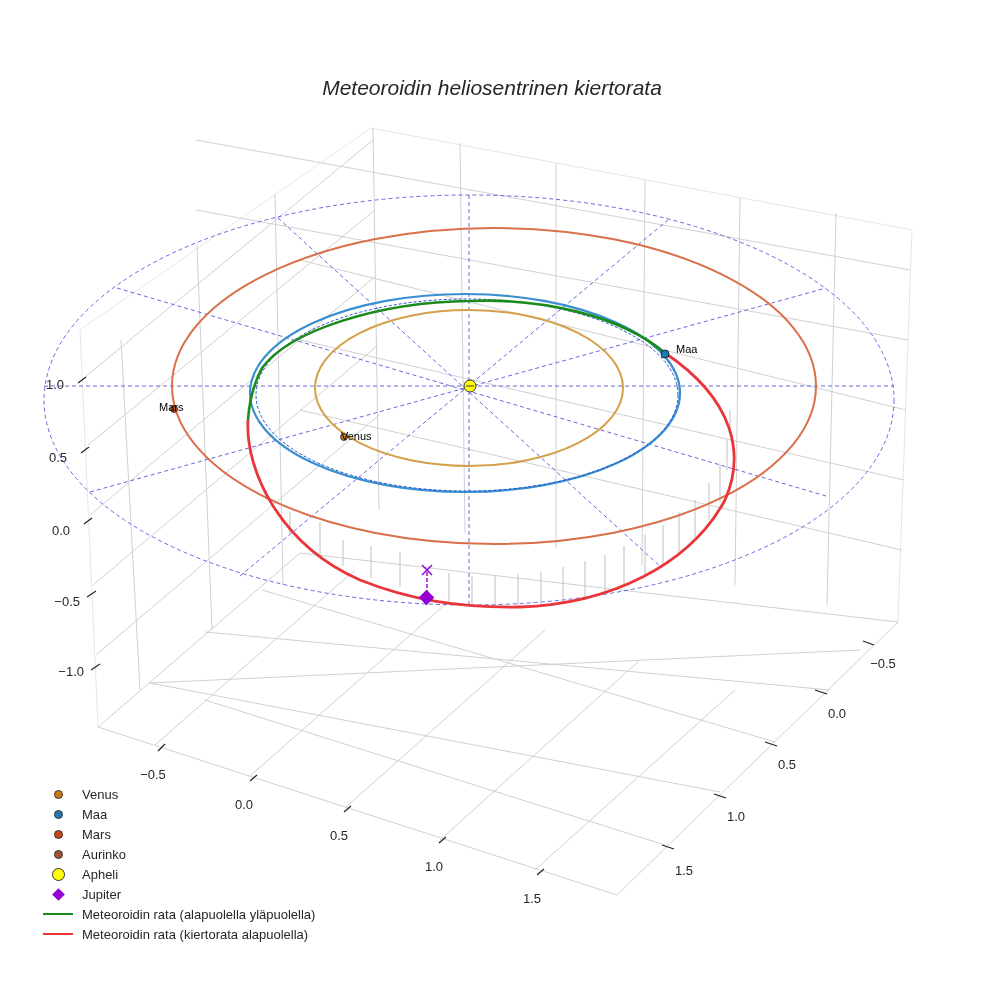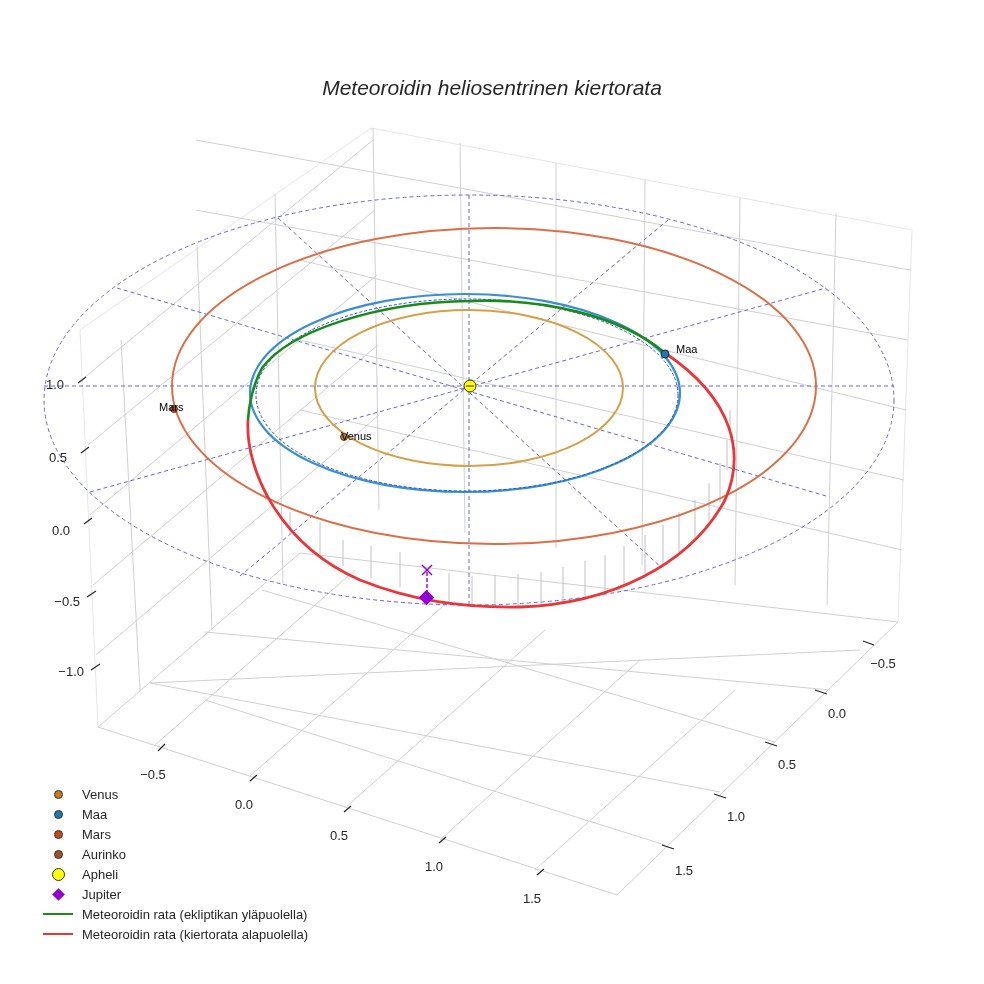--- a/index.html
+++ b/index.html
@@ -220,21 +220,21 @@
   <div class="legend-row">
     <span class="legend-marker">
         <span class="diamond" style="background:#9400d3"></span>
       </span>
     <span class="legend-label">Jupiter</span>
   </div>
   <div class="legend-row">
     <span class="legend-marker">
         <span class="line-mark" style="background:#1a8a1a"></span>
       </span>
-    <span class="legend-label">Meteoroidin rata (ekliptikan yläpuolella)</span>
+    <span class="legend-label">Meteoroidin rata (alapuolella yläpuolella)</span>
   </div>
   <div class="legend-row">
     <span class="legend-marker">
         <span class="line-mark" style="background:#e8363a"></span>
       </span>
     <span class="legend-label">Meteoroidin rata (kiertorata alapuolella)</span>
   </div>
 </div>
 
 </body></html>

